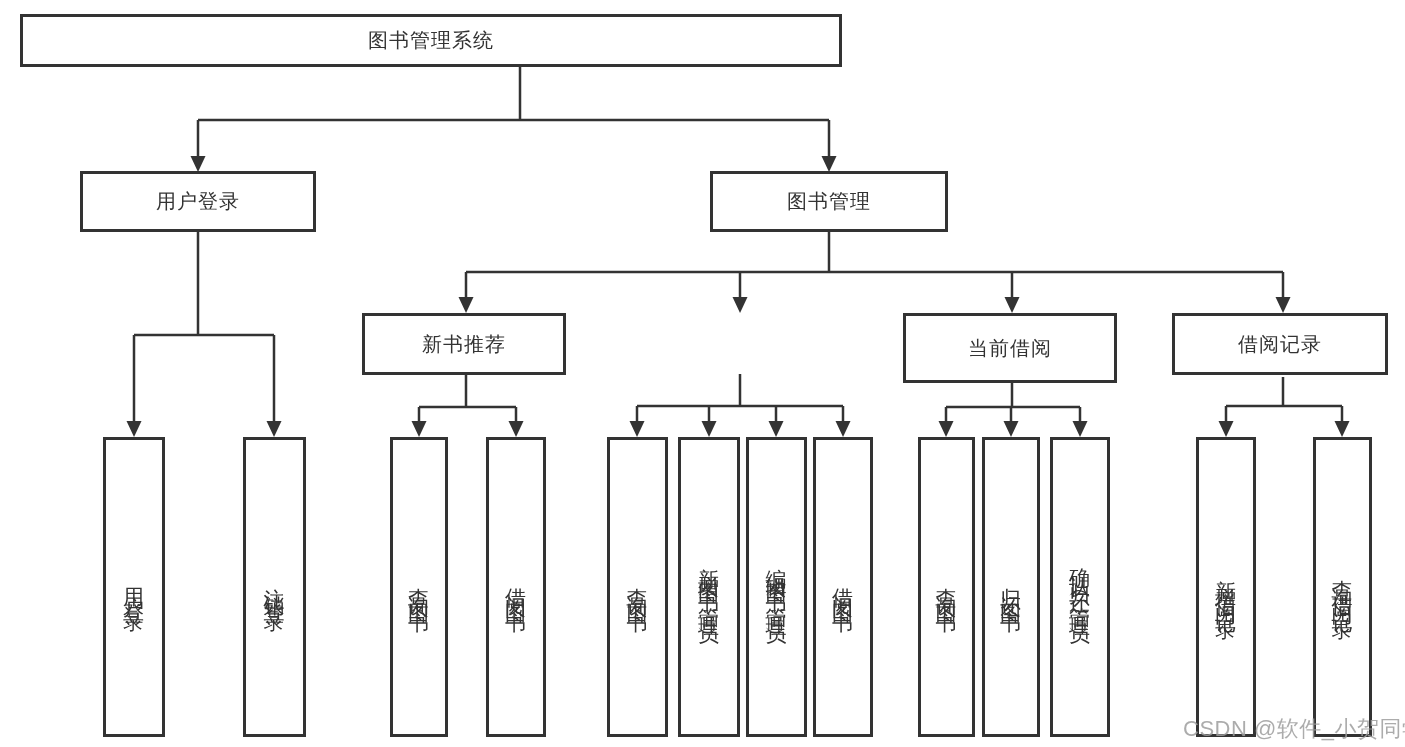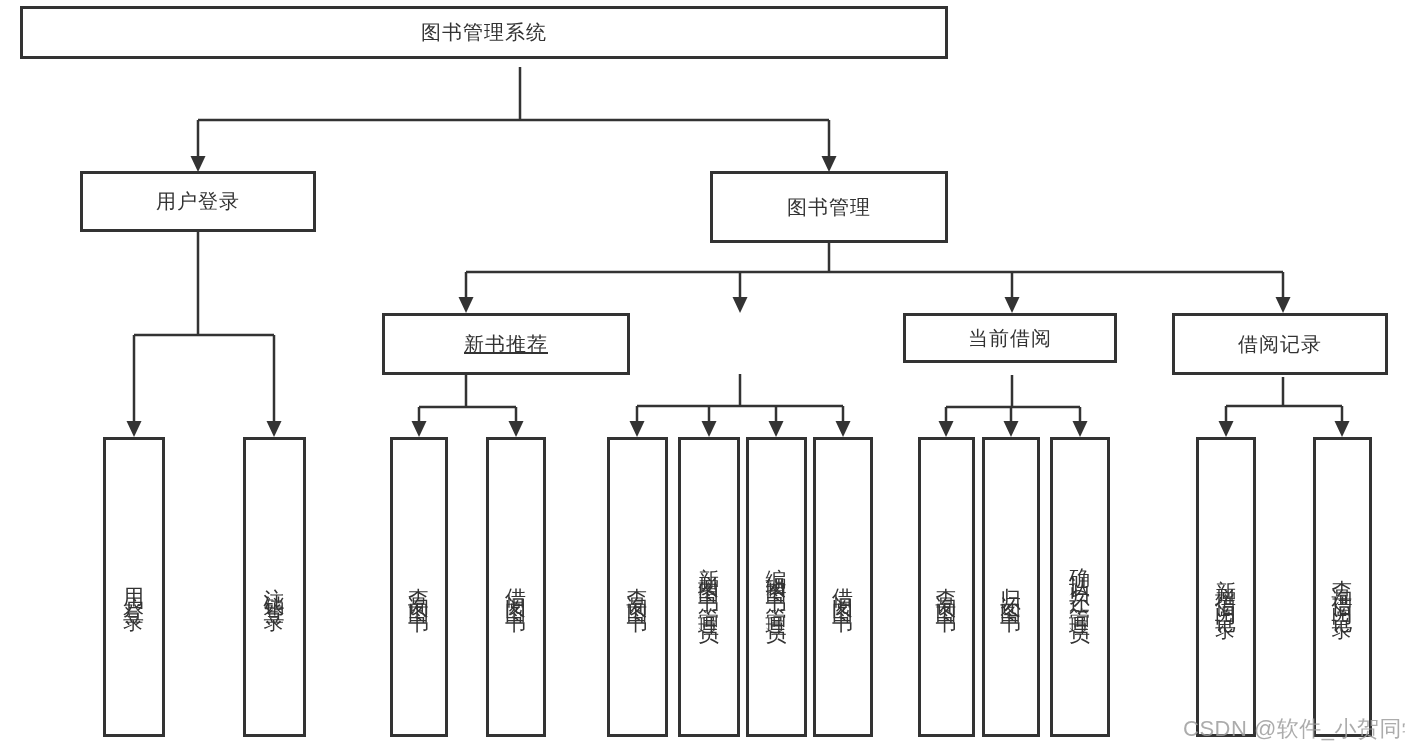--- a/index.html
+++ b/index.html
@@ -50,26 +50,26 @@
   }
   .leaf .vtext {
     writing-mode: vertical-rl;
     text-orientation: mixed;
     font-size: 21px;
     line-height: 1;
     letter-spacing: 8px;
     white-space: nowrap;
   }
   
-  #root-box        { left: 20px;   top: 6px;  width: 928px; height: 53px; }
+  #root-box        { left: 20px;   top: 14px;  width: 822px; height: 53px; }
   #user-login-box  { left: 80px;   top: 171px; width: 236px;  height: 61px; }
-  #book-mgmt-box   { left: 710px;  top: 171px; width: 238px;  height: 72px; }
-  #lvl3-new        { left: 382px;  top: 313px; width: 248px;  height: 62px; text-decoration: underline; }
+  #book-mgmt-box   { left: 710px;  top: 171px; width: 238px;  height: 61px; }
+  #lvl3-new        { left: 362px;  top: 313px; width: 204px;  height: 62px; }
   #lvl3-borrow     { left: 632px;  top: 313px; width: 215px;  height: 61px; }
-  #lvl3-current    { left: 903px;  top: 313px; width: 214px;  height: 50px; }
+  #lvl3-current    { left: 903px;  top: 313px; width: 214px;  height: 70px; }
   #lvl3-records    { left: 1172px; top: 313px; width: 216px;  height: 62px; }
   
   #leaf-ul-1 { left: 103px;  width: 62px; }
   #leaf-ul-2 { left: 243px;  width: 63px; }
   #leaf-nb-1 { left: 390px;  width: 58px; }
   #leaf-nb-2 { left: 486px;  width: 60px; }
   #leaf-bb-1 { left: 607px;  width: 61px; }
   #leaf-bb-2 { left: 678px;  width: 62px; }
   #leaf-bb-3 { left: 746px;  width: 61px; }
   #leaf-bb-4 { left: 813px;  width: 60px; }

